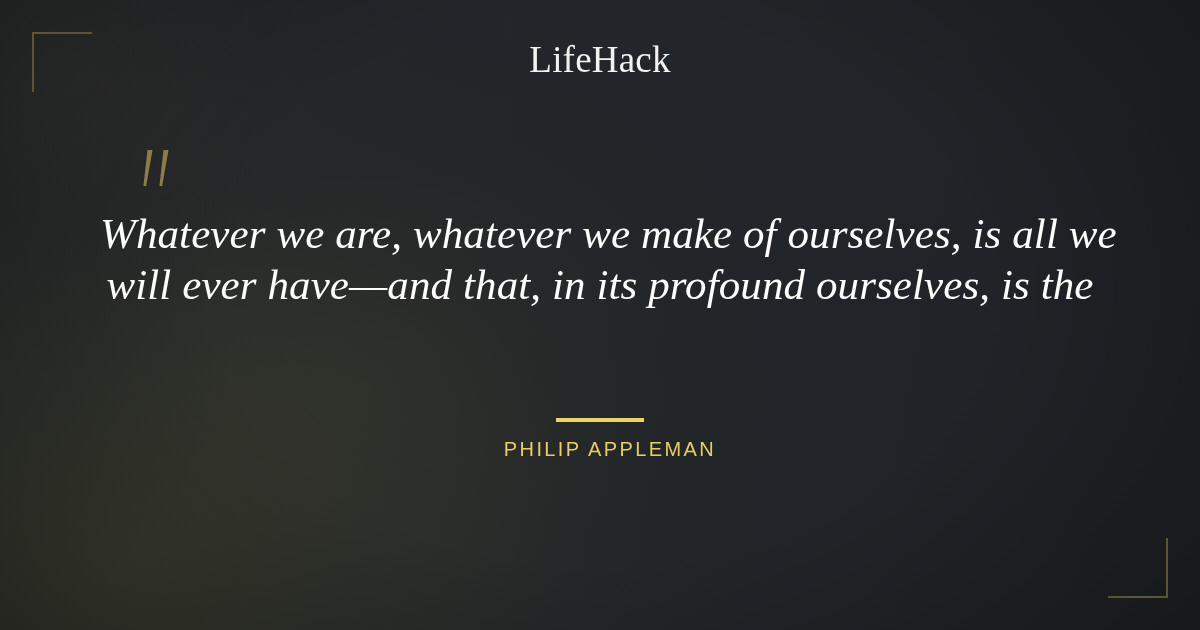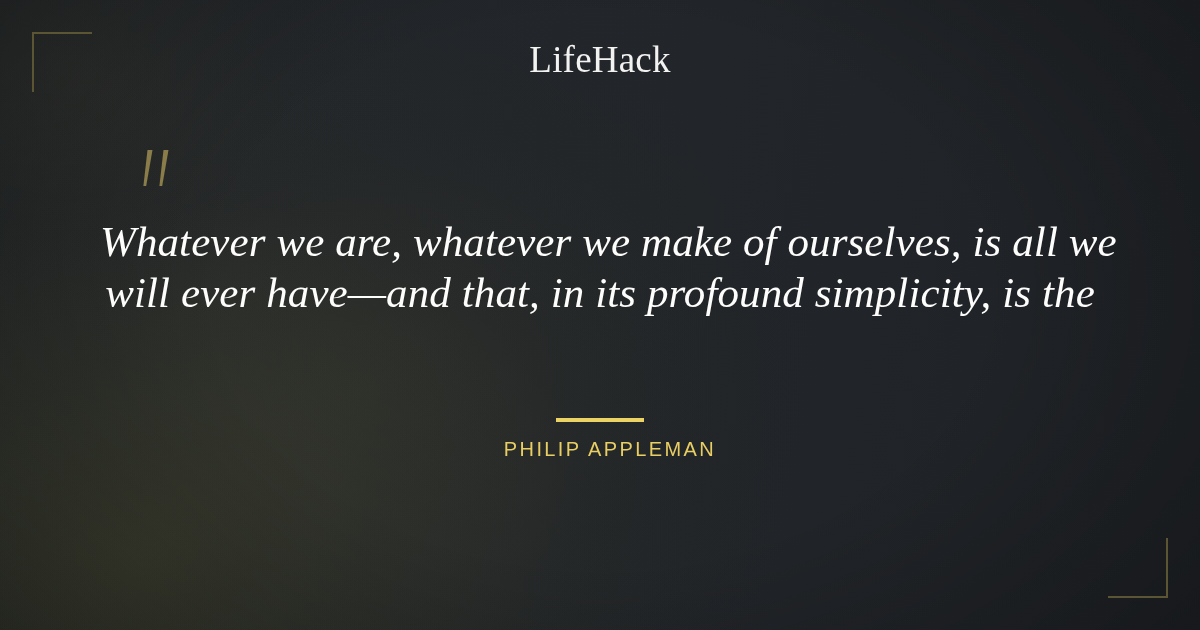--- a/index.html
+++ b/index.html
@@ -113,21 +113,21 @@
     top: 148px;
     width: 46px;
     height: 44px;
     z-index: 5;
   }
 
   
   .quote-block {
     position: absolute;
     left: 100px;
-    top: 216px;
+    top: 208px;
     width: 1000px;
     text-align: center;
     z-index: 5;
   }
   .quote-line {
     font-family: "Liberation Serif", "DejaVu Serif", serif;
     font-style: italic;
     font-size: 43px;
     line-height: 51px;
     color: #fdfdfc;
@@ -192,21 +192,21 @@
 
   <div class="quote-mark">
     <svg width="46" height="44" viewBox="0 0 46 44" xmlns="http://www.w3.org/2000/svg">
       <path d="M14.5 2 L19.5 2 L13.2 38 L10.4 38 Z" fill="#8a7d4a"></path>
       <path d="M30.5 2 L35.5 2 L29.2 38 L26.4 38 Z" fill="#8a7d4a"></path>
     </svg>
   </div>
 
   <div class="quote-block">
     <div class="quote-line">Whatever we are, whatever we make of ourselves, is all we</div>
-    <div class="quote-line">will ever have—and that, in its profound simplicity, is the</div>
+    <div class="quote-line">will ever have—and that, in its profound ourselves, is the</div>
   </div>
 
   <div class="divider-wrap">
     <span class="divider"></span>
   </div>
 
   <div class="author-wrap">
     <span class="author">PHILIP APPLEMAN</span>
   </div>
 

